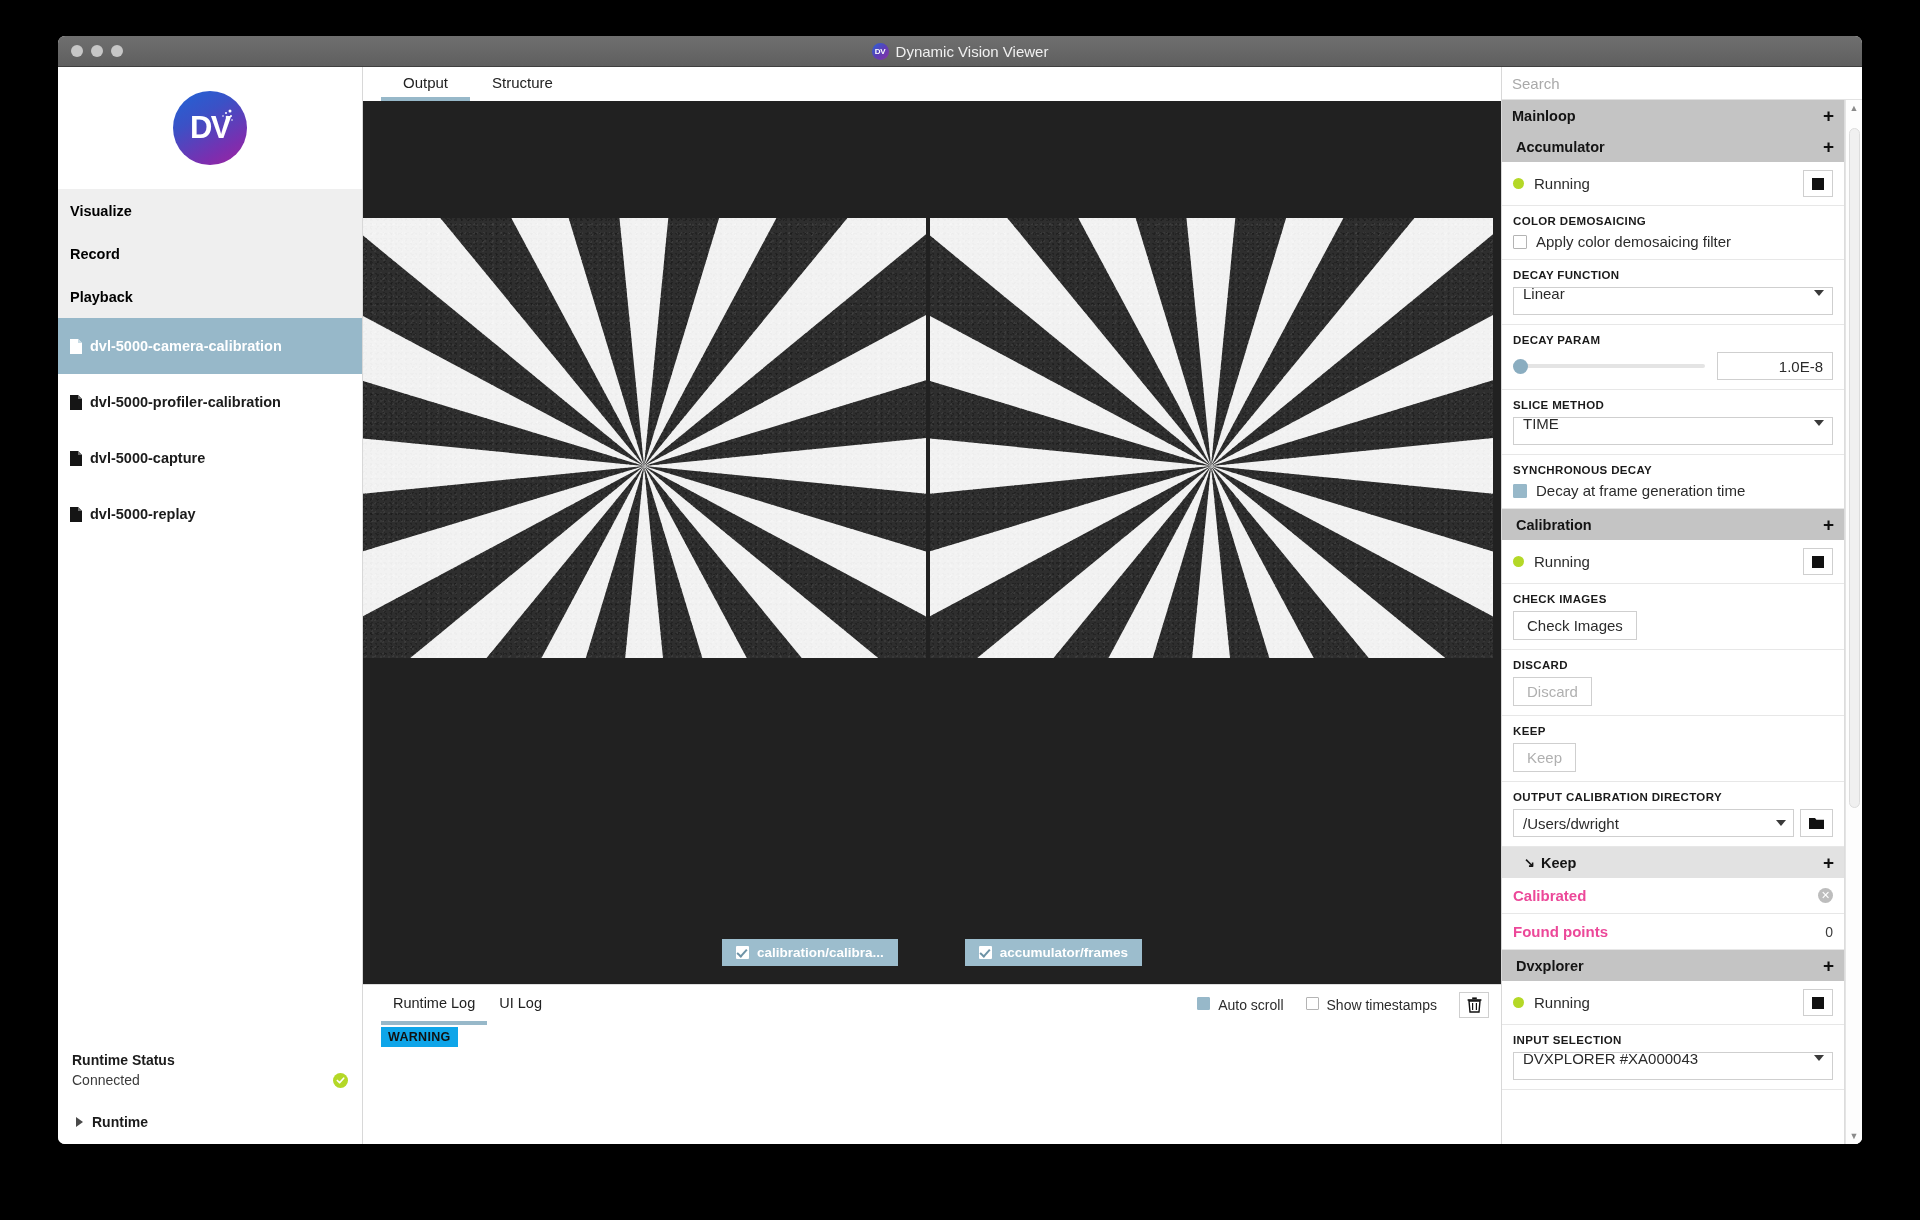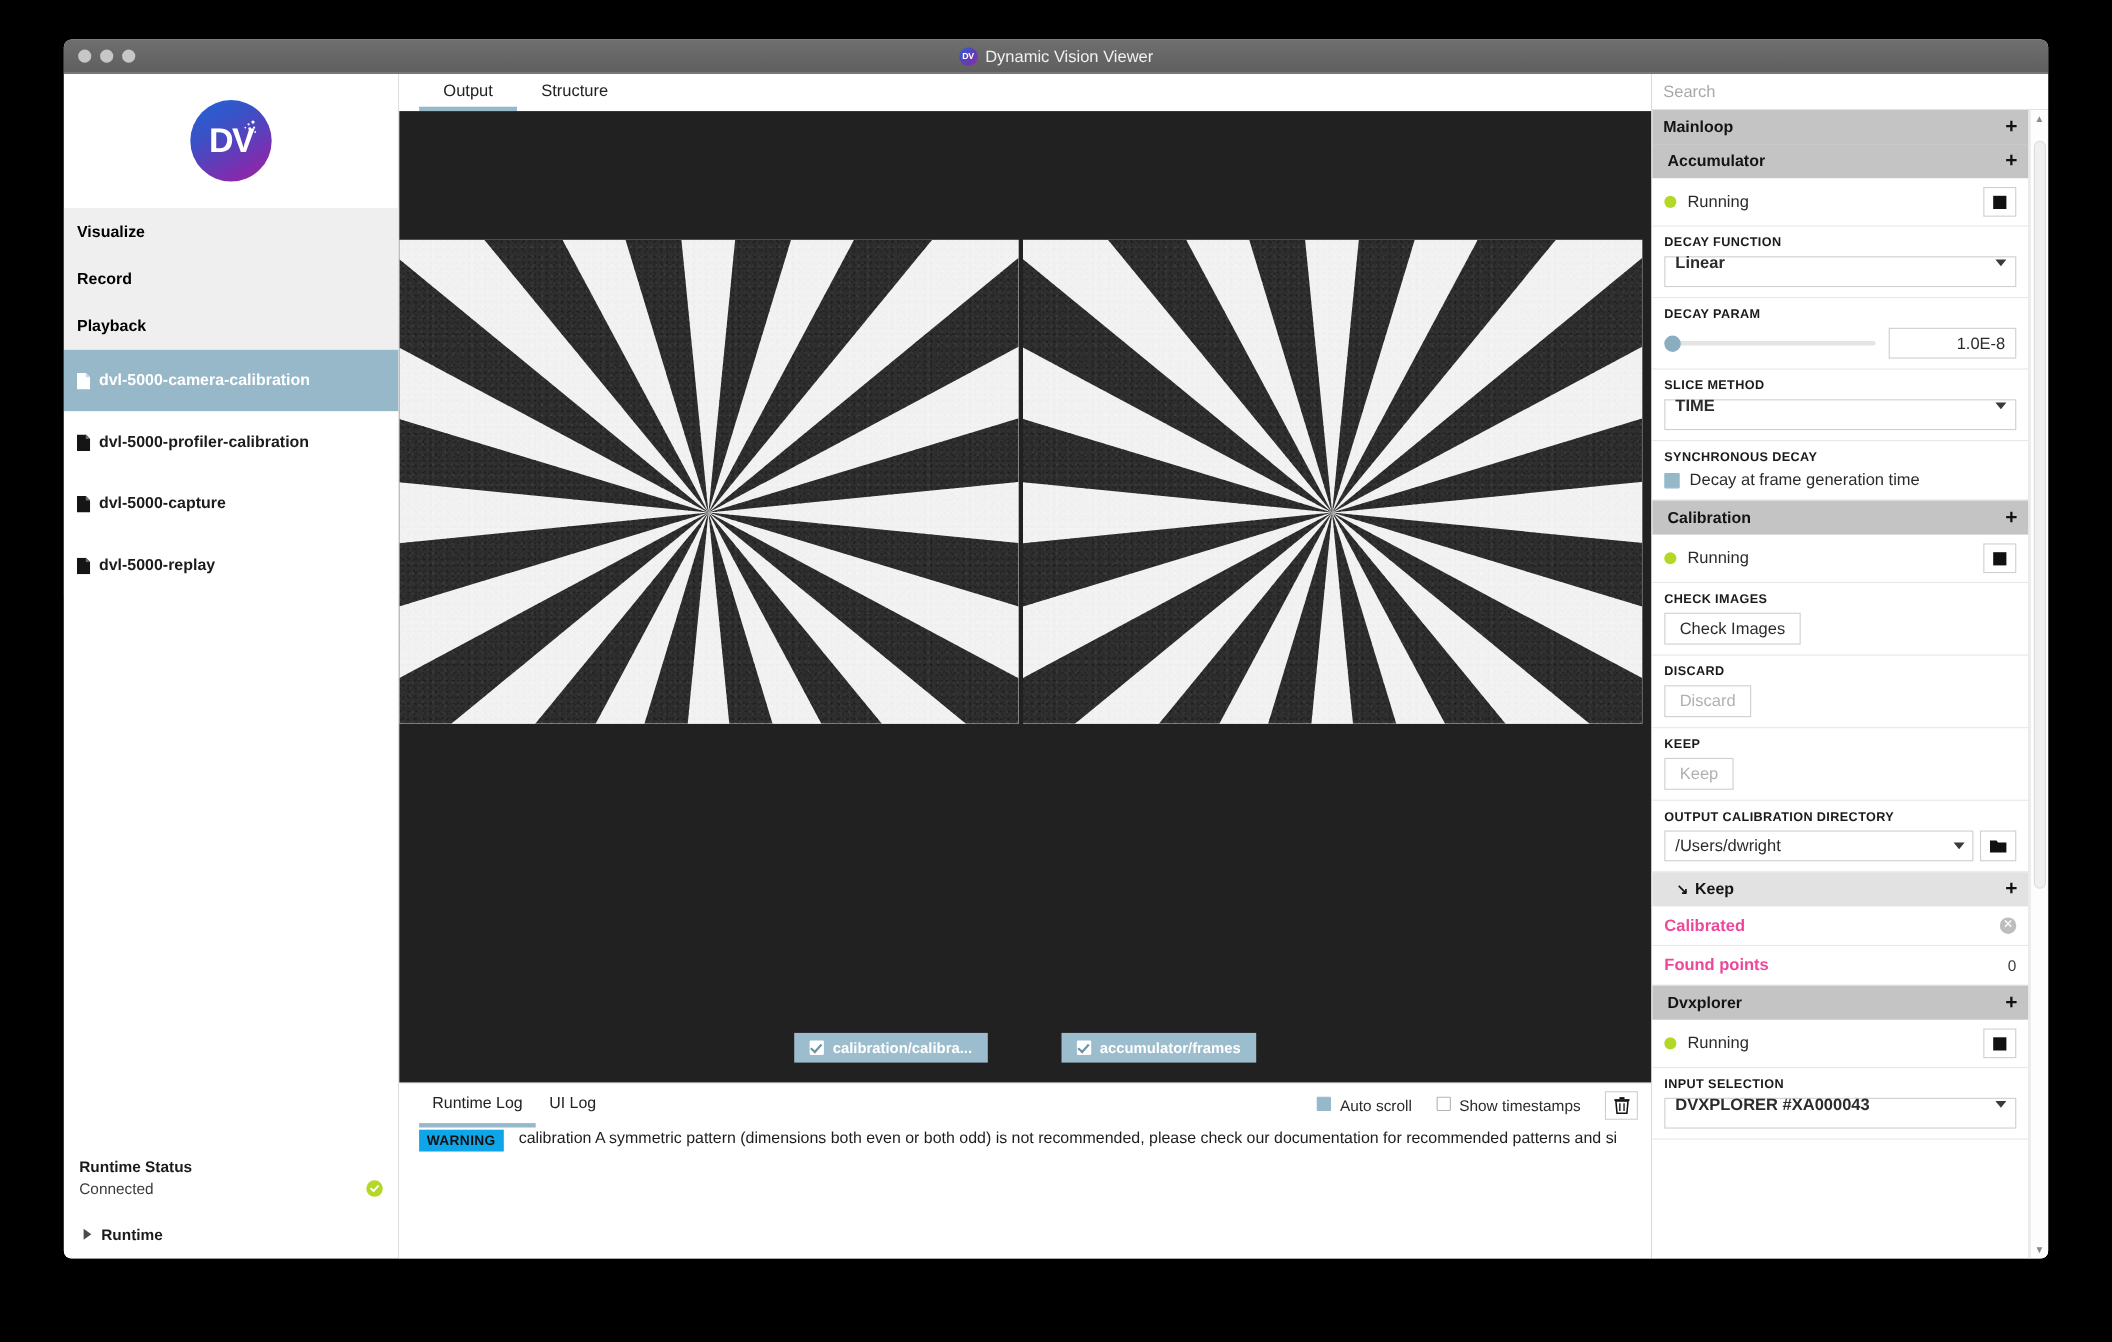--- a/index.html
+++ b/index.html
@@ -251,21 +251,21 @@
     letter-spacing: .35px; margin-bottom: 6px;
   }
   .chk-row { display: flex; align-items: center; gap: 9px; cursor: pointer; }
   .chk { width: 14px; height: 14px; border: 1px solid #b4b4b4; background: #fff; flex: 0 0 14px; border-radius: 1px; }
   .chk.on { background: #97b8c9; border-color: #97b8c9; }
   .chk-label { font-size: 15px; color: #2b2b2b; }
 
   .select {
     height: 28px; border: 1px solid #cfcfcf; background: #fff;
     display: flex; align-items: center; justify-content: space-between;
-    padding: 0 8px 16px 9px; cursor: pointer; font-weight: bold;
+    padding: 0 8px 16px 9px; cursor: pointer;
   }
   .select span { font-size: 15px; color: #2b2b2b; }
   .caret { width: 0; height: 0; border-left: 5px solid transparent; border-right: 5px solid transparent; border-top: 6px solid #3a3a3a; }
 
   .slider-row { display: flex; align-items: center; gap: 0; }
   .slider { flex: 1; height: 22px; position: relative; cursor: pointer; }
   .slider .track { position: absolute; left: 0; right: 12px; top: 9px; height: 4px; background: #e4e4e4; border-radius: 2px; }
   .slider .knob { position: absolute; left: 0; top: 4px; width: 15px; height: 15px; border-radius: 50%; background: #8aadc0; }
   .num-input {
     width: 116px; height: 28px; border: 1px solid #cfcfcf; background: #fff;
@@ -518,21 +518,20 @@
                 <rect x="5" y="6" width="1.2" height="7" fill="#111"></rect>
                 <rect x="8.8" y="6" width="1.2" height="7" fill="#111"></rect>
               </svg>
             </div>
           </div>
         </div>
 
         <div id="log-lines">
           <div class="log-line">
             <span class="badge-warning">WARNING</span>
-            <span class="log-msg">calibration A symmetric pattern (dimensions both even or both odd) is not recommended, please check our documentation for recommended patterns and si</span>
           </div>
         </div>
       </div>
     </div>
 
     <div id="rightpanel">
 
       <div id="search-wrap">
         <input id="search-input" type="text" placeholder="Search" style="">
       </div>
@@ -552,20 +551,27 @@
           <div class="run-row">
             <div class="run-left">
               <span class="dot"></span>
               <span class="run-label">Running</span>
             </div>
             <div class="stop-btn">
               <span class="stop-sq"></span>
             </div>
           </div>
 
+          <div class="row">
+            <div class="lbl">COLOR DEMOSAICING</div>
+            <div class="chk-row">
+              <span class="chk"></span>
+              <span class="chk-label">Apply color demosaicing filter</span>
+            </div>
+          </div>
 
           <div class="row">
             <div class="lbl">DECAY FUNCTION</div>
             <div class="select">
               <span>Linear</span>
               <span class="caret"></span>
             </div>
           </div>
 
           <div class="row">

